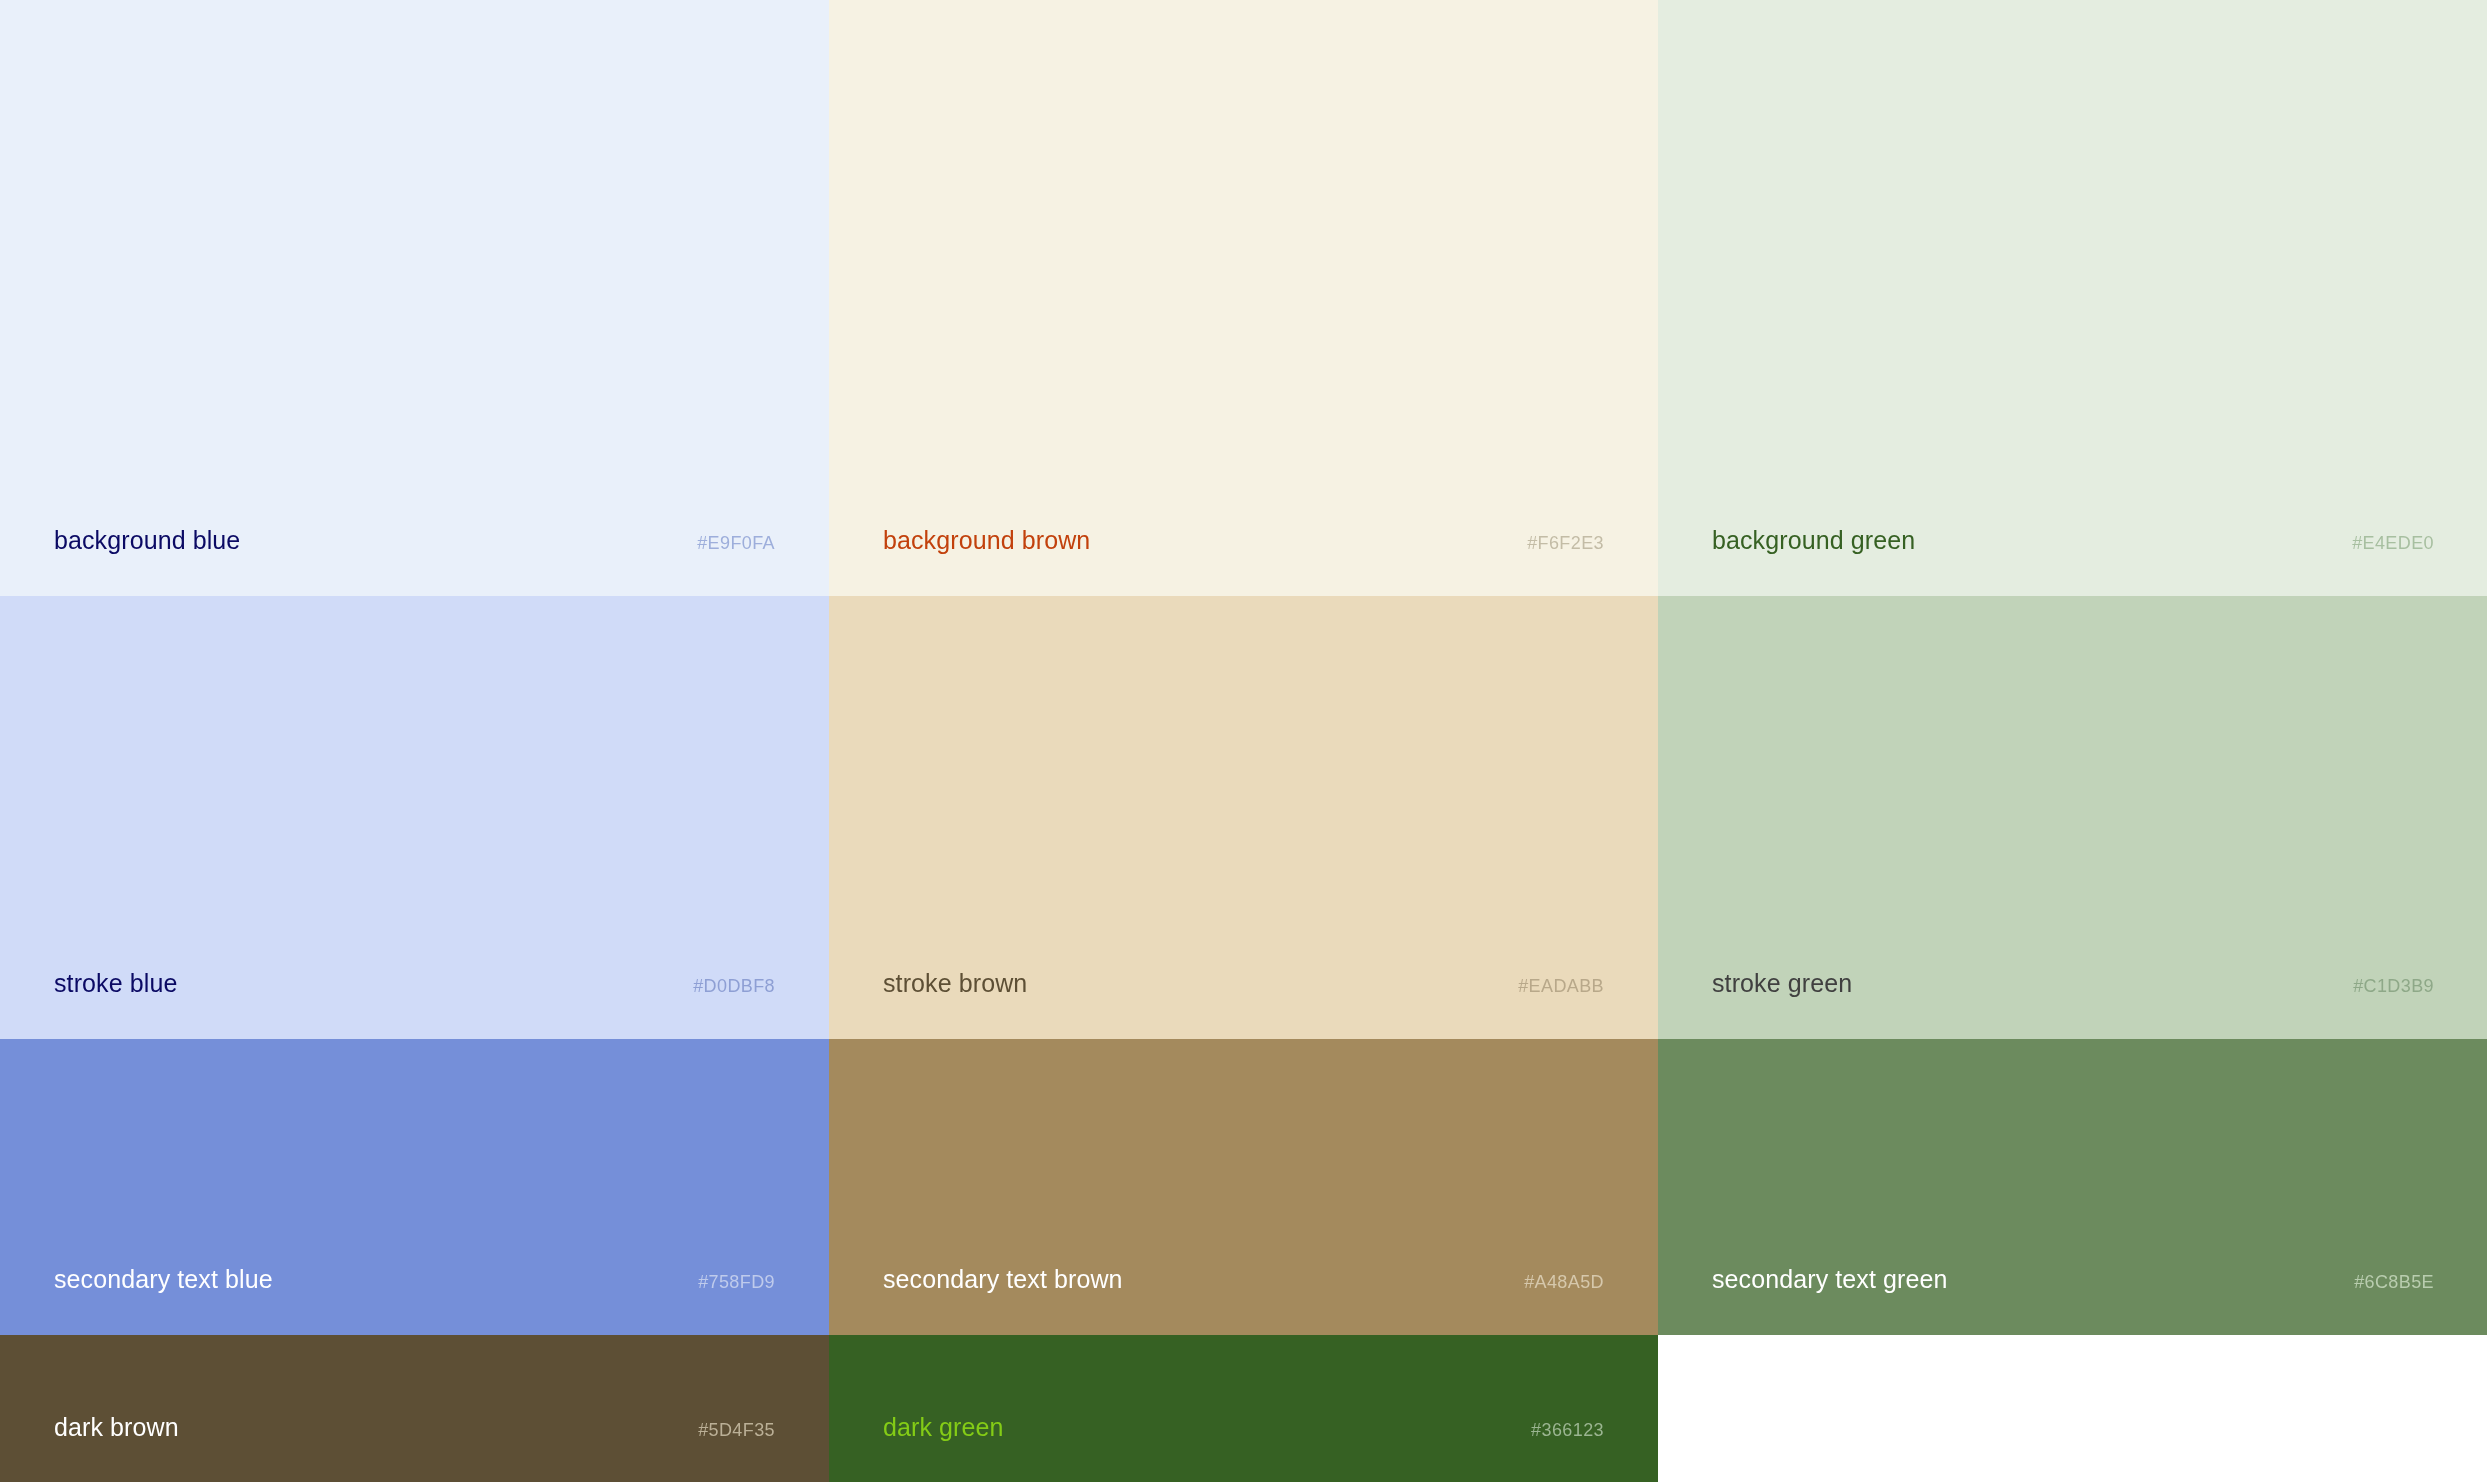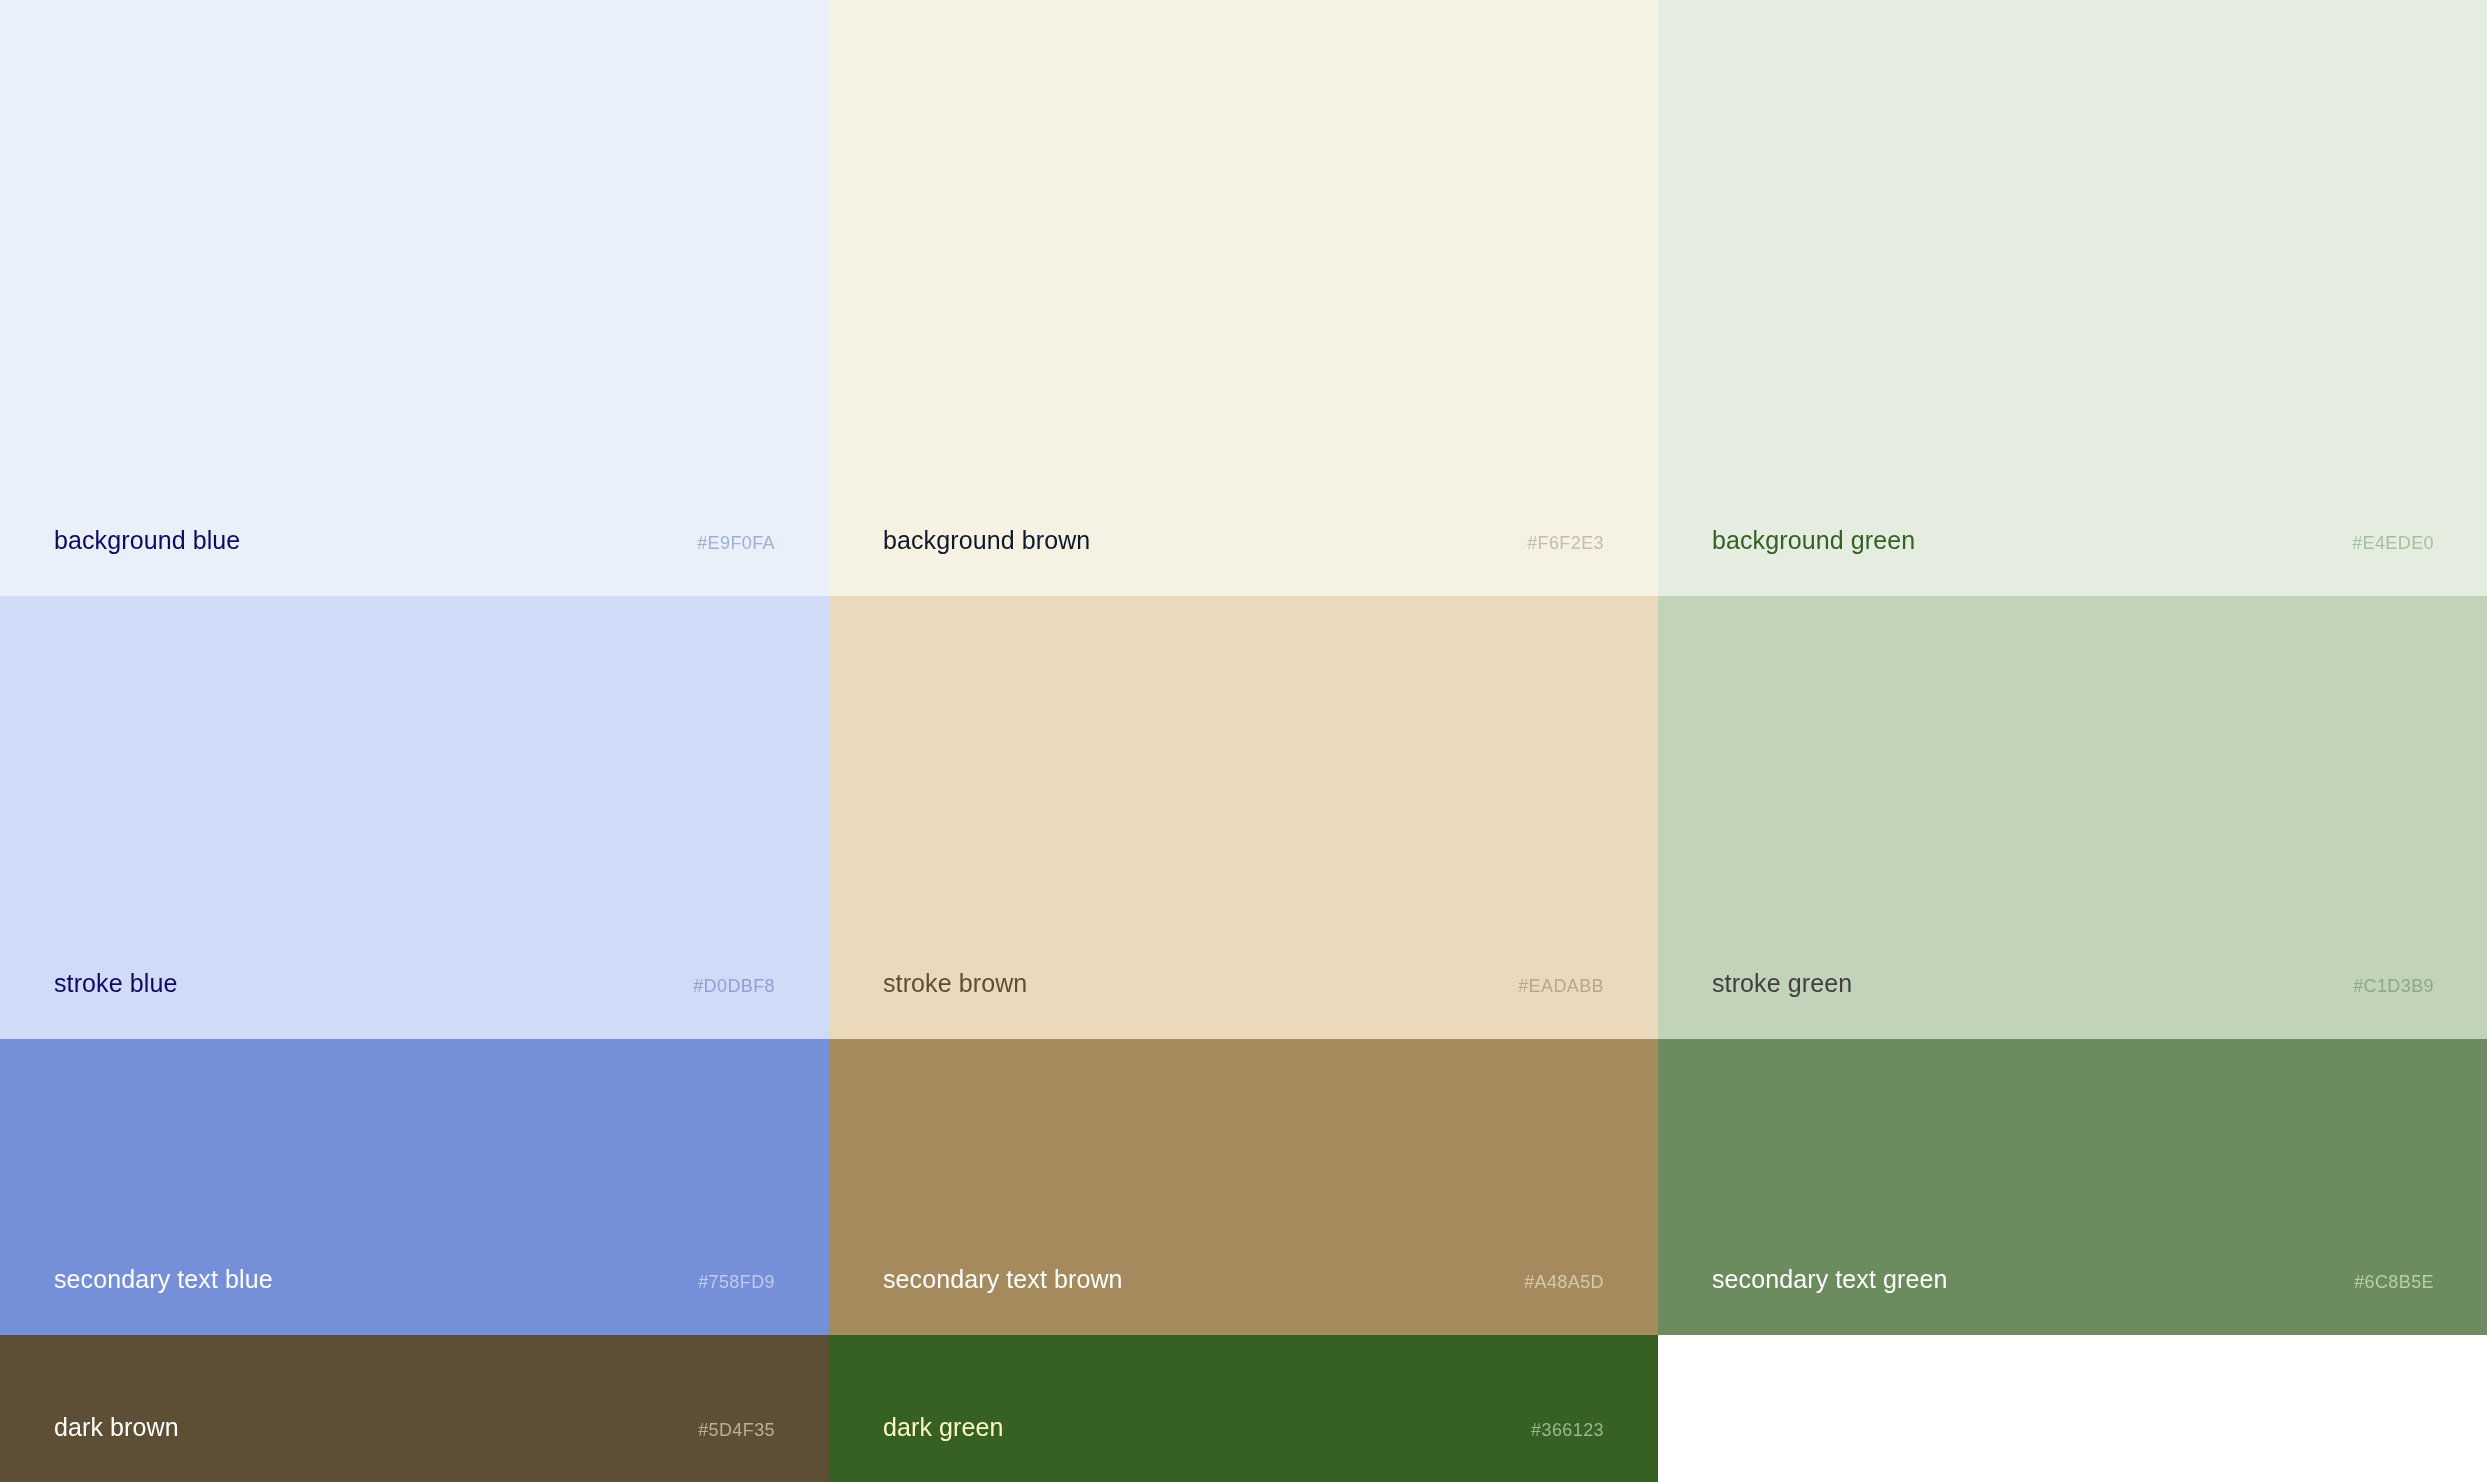--- a/index.html
+++ b/index.html
@@ -58,21 +58,21 @@
 
   <div class="swatch swatch-row-tall" style="background-color: rgb(233, 240, 250);">
     <div class="swatch-caption">
       <span class="swatch-name" style="color: rgb(11, 10, 100);">background blue</span>
       <span class="swatch-hex" style="color: rgb(157, 174, 219);">#E9F0FA</span>
     </div>
   </div>
 
   <div class="swatch swatch-row-tall" style="background-color: rgb(246, 242, 227);">
     <div class="swatch-caption">
-      <span class="swatch-name" style="color: #0f172a;">background brown</span>
+      <span class="swatch-name" style="color: #c2410c;">background brown</span>
       <span class="swatch-hex" style="color: rgb(195, 188, 166);">#F6F2E3</span>
     </div>
   </div>
 
   <div class="swatch swatch-row-tall" style="background-color: rgb(228, 237, 224);">
     <div class="swatch-caption">
       <span class="swatch-name" style="color: rgb(54, 97, 35);">background green</span>
       <span class="swatch-hex" style="color: rgb(167, 191, 160);">#E4EDE0</span>
     </div>
   </div>
@@ -122,19 +122,19 @@
 
   <div class="swatch" style="background-color: rgb(93, 79, 53);">
     <div class="swatch-caption">
       <span class="swatch-name" style="color: rgb(255, 255, 255);">dark brown</span>
       <span class="swatch-hex" style="color: rgb(187, 176, 151);">#5D4F35</span>
     </div>
   </div>
 
   <div class="swatch" style="background-color: rgb(54, 97, 35);">
     <div class="swatch-caption">
-      <span class="swatch-name" style="color: #fef9c3;">dark green</span>
+      <span class="swatch-name" style="color: #84cc16;">dark green</span>
       <span class="swatch-hex" style="color: rgb(155, 181, 145);">#366123</span>
     </div>
   </div>
 
 </div>
 
 
 </body></html>

